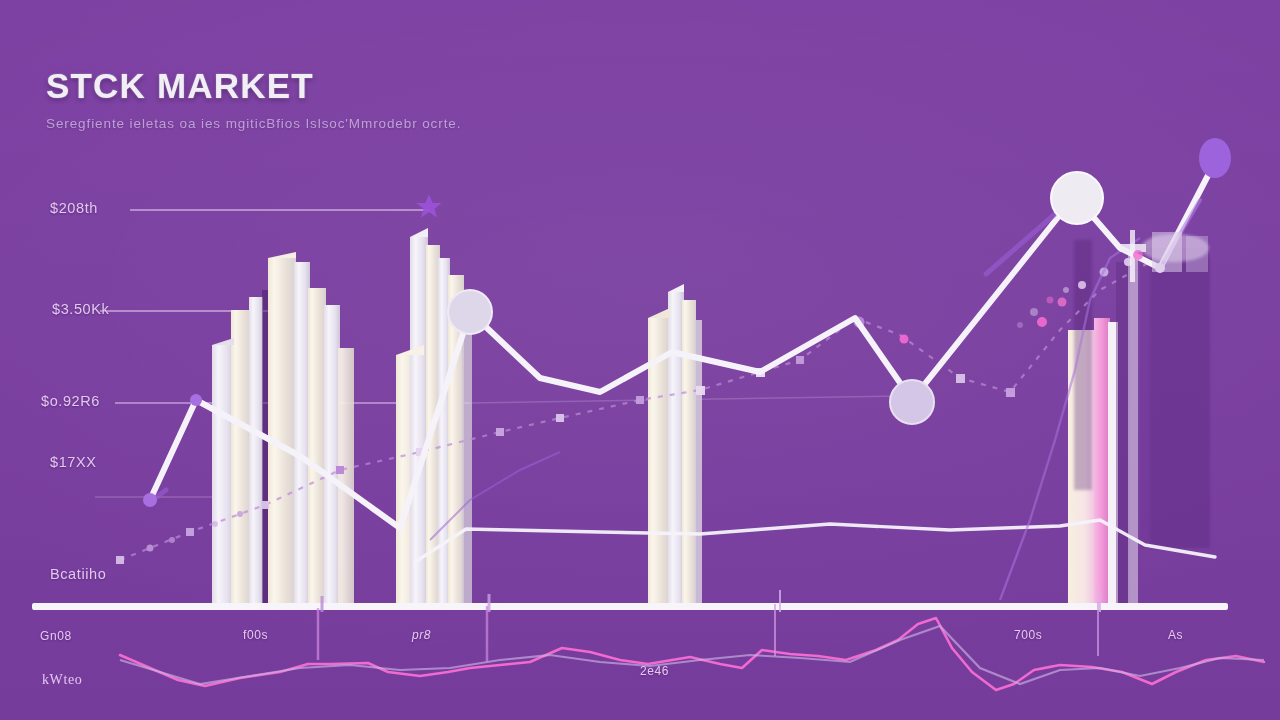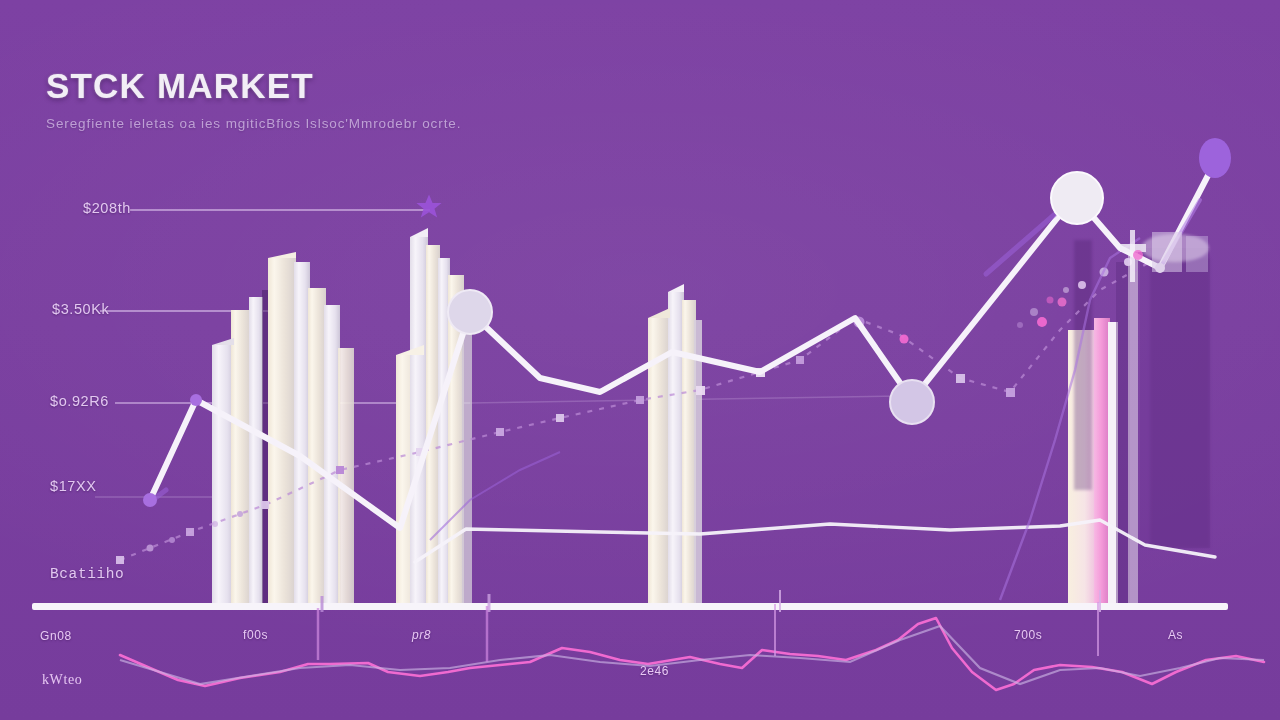--- a/index.html
+++ b/index.html
@@ -266,25 +266,25 @@
     </g>
 
     <g opacity=".55">
       <circle cx="1034" cy="312" r="4" fill="#cfb4e6"></circle>
       <circle cx="1050" cy="300" r="3.5" fill="#f06ad0"></circle>
       <circle cx="1066" cy="290" r="3" fill="#ddc8ec"></circle>
       <circle cx="1020" cy="325" r="3" fill="#b88ad4"></circle>
     </g>
   </svg>
 
-  <div class="ylab" style="left:50px;top:200px;margin-left:33px;">$208th</div>
+  <div class="ylab" style="left:50px;top:200px;">$208th</div>
   <div class="ylab" style="left:52px;top:301px;">$3.50Kk</div>
-  <div class="ylab" style="left:50px;top:393px;">$o.92R6</div>
-  <div class="ylab" style="left:50px;top:478px;">$17XX</div>
-  <div class="ylab" style="left:50px;top:566px;font-family:Liberation Mono, monospace;">Bcatiiho</div>
+  <div class="ylab" style="left:41px;top:393px;">$o.92R6</div>
+  <div class="ylab" style="left:50px;top:454px;">$17XX</div>
+  <div class="ylab" style="left:50px;top:566px;">Bcatiiho</div>
 
   <div class="xlab" style="left:40px;top:629px;">Gn08</div>
   <div class="xlab" style="left:243px;top:628px;">f00s</div>
   <div class="xlab" style="left:412px;top:628px;font-style:italic;">pr8</div>
   <div class="xlab" style="left:640px;top:664px;">2e46</div>
   <div class="xlab" style="left:1014px;top:628px;">700s</div>
   <div class="xlab" style="left:1168px;top:628px;">As</div>
 
   <div class="corner-lab" style="left:42px;top:672px;">kWteo</div>
 

